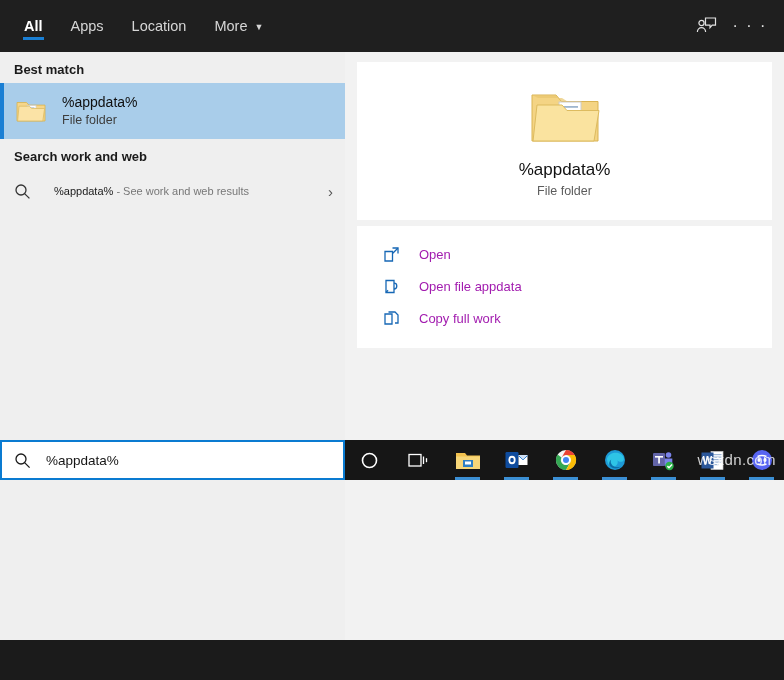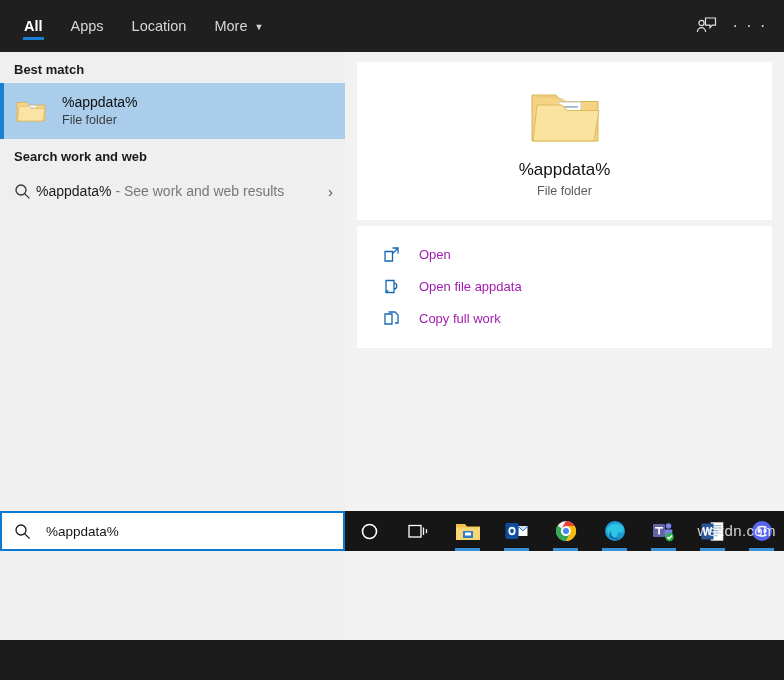--- a/index.html
+++ b/index.html
@@ -9,21 +9,21 @@
     width: 784px;
     height: 680px;
     overflow: hidden;
     font-family: "Liberation Sans", sans-serif;
     background: #1b1b1b;
   }
 
   #app {
     position: relative;
     width: 784px;
-    height: 551px;
+    height: 480px;
     background: #f2f2f2;
     border-radius: 12px;
   }
 
   
   .header {
     position: absolute;
     top: 0; left: 0;
     width: 784px;
     height: 52px;
@@ -119,21 +119,21 @@
   .res-sub { font-size: 12.5px; color: #3d3d3d; }
 
   .web-row {
     display: flex;
     align-items: center;
     height: 42px;
     padding: 0 12px 0 14px;
     cursor: default;
   }
   .web-row .magnifier { flex: 0 0 auto; width: 22px; display:flex; align-items:center; }
-  .web-row .web-label { margin-left: 0; font-size: 14px; color: #1a1a1a; white-space: nowrap; }
+  .web-row .web-label { margin-left: 18px; font-size: 11px; color: #1a1a1a; white-space: nowrap; }
   .web-row .web-label .muted { color: #777; }
   .web-row .chev { margin-left: auto; color: #555; font-size: 15px; }
 
   
   .right-pane {
     position: absolute;
     top: 52px; left: 345px;
     width: 439px;
     height: 588px;
     background: #f2f2f2;

